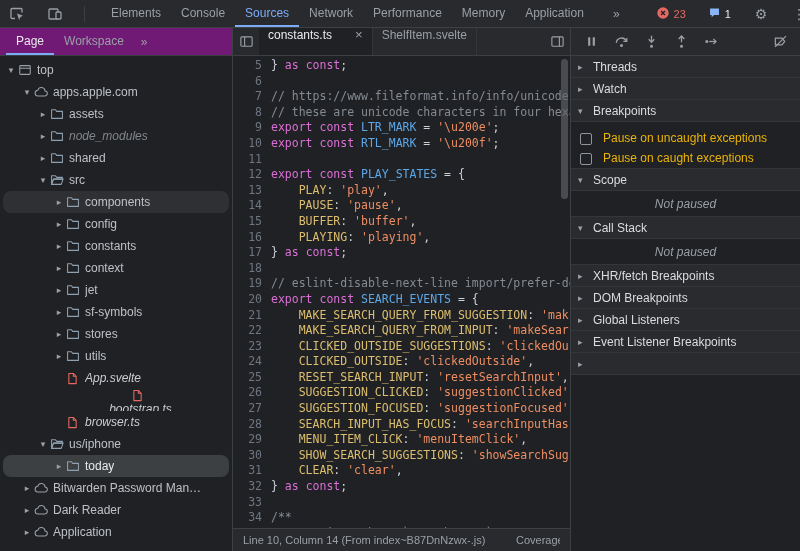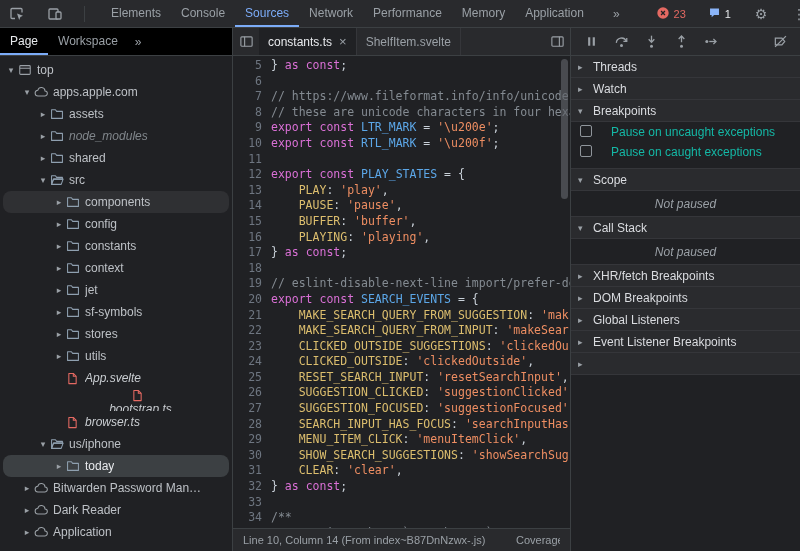--- a/index.html
+++ b/index.html
@@ -18,41 +18,41 @@
   .chev{color:#9aa0a6;padding:0 7px;font-size:12px}
   .spacer{flex:1}
   .count{display:flex;align-items:center;gap:4px;padding:0 5px;font-size:11px}
   .count.err{color:var(--error,#e46962)}
   .count.iss{color:#e8eaed}
   
   .main{display:flex;height:523px}
   
   .left{width:233px;flex:none;border-right:1px solid #3c4043;display:flex;
     flex-direction:column;background:#202124}
-  .paneltabs{height:28px;flex:none;background:#000000;border-bottom:1px solid #3c4043;
-    display:flex;align-items:center;padding:0 0}
+  .paneltabs{height:28px;flex:none;background:#701a75;border-bottom:1px solid #3c4043;
+    display:flex;align-items:center;padding:0 6px}
   .ptab{height:100%;display:flex;align-items:center;padding:0 10px;color:#9aa0a6;
     border-bottom:2px solid transparent}
   .ptab.selected{color:#e8eaed;border-bottom-color:var(--accent,#7cacf8)}
   .tree{flex:1;overflow:hidden;padding-top:3px}
   .trow{height:22px;display:flex;align-items:center;white-space:nowrap;color:#bdc1c6;
     border-radius:8px;margin:0 3px}
   .trow .exp{width:14px;flex:none;text-align:center;color:#9aa0a6;font-size:9px}
   .trow .ticon{width:19px;flex:none;display:flex;align-items:center}
   .trow .tlabel{overflow:hidden;text-overflow:ellipsis}
   .trow.hl{background:#2f3033}
   .trow.sel{background:#3c4043;color:#e8eaed}
   .trow.dim .tlabel{color:#80868b;font-style:italic}
   .trow.file .tlabel{font-style:italic;color:#c9cdd1}
   
   .center{flex:1;min-width:0;display:flex;flex-direction:column;border-right:1px solid #3c4043}
   .etabbar{height:28px;flex:none;background:#292a2d;border-bottom:1px solid #3c4043;
     display:flex;align-items:stretch}
   .etabbar .ibtn{align-self:center}
-  .etab{display:flex;align-items:center;gap:7px;padding:0 9px;border-right:1px solid #35363a;
+  .etab{display:flex;gap:23px;padding:0 9px;border-right:1px solid #35363a;
     color:#9aa0a6;white-space:nowrap}
   .etab.active{background:#202124;color:#e8eaed}
   .tclose{color:#9aa0a6;font-size:13px;line-height:1}
   .codearea{flex:1;overflow:hidden;position:relative;padding-top:2px;background:#202124}
   .cline{display:flex;height:15.6px;line-height:15.6px;white-space:pre;
     font-family:"DejaVu Sans Mono",monospace;font-size:11.5px}
   .lnum{width:38px;flex:none;text-align:right;padding-right:9px;color:#6e7681}
   .ctext{overflow:hidden}
   .tk-t{color:var(--syn-text,#c9d1d9)}
   .tk-k{color:var(--syn-keyword,#da70d6)}
@@ -68,21 +68,21 @@
   .statusbar .sright{flex:none;width:44px;overflow:hidden;white-space:nowrap}
   
   .right{width:229px;flex:none;display:flex;flex-direction:column;background:#202124}
   .dtoolbar{height:28px;flex:none;background:#292a2d;border-bottom:1px solid #3c4043;
     display:flex;align-items:center;padding:0 8px;gap:6px}
   .dbtn{width:24px;height:24px;display:flex;align-items:center;justify-content:center;flex:none}
   .dhead{height:22px;background:#2a2b2e;border-bottom:1px solid #35363a;display:flex;
     align-items:center;gap:6px;padding:0 7px;color:#dadce0}
   .dhead .arr{color:#9aa0a6;font-size:9px;width:9px;flex:none}
   .dbody{border-bottom:1px solid #35363a;padding:3px 0}
-  .cbrow{height:20px;display:flex;align-items:flex-start;gap:19px;padding:0 9px;color:#14b8a6}
+  .cbrow{height:20px;display:flex;align-items:flex-end;gap:11px;padding:0 9px;color:#eab308}
   .cbox{width:12px;height:12px;border:1px solid #8f959b;border-radius:2px;flex:none}
   .npaused{height:26px;display:flex;align-items:center;justify-content:center;
     color:#9aa0a6;font-style:italic}
 </style>
 </head>
 <body>
 
 <div class="topbar">
   <div class="ibtn">
     <svg width="16" height="16" viewBox="0 0 16 16">

